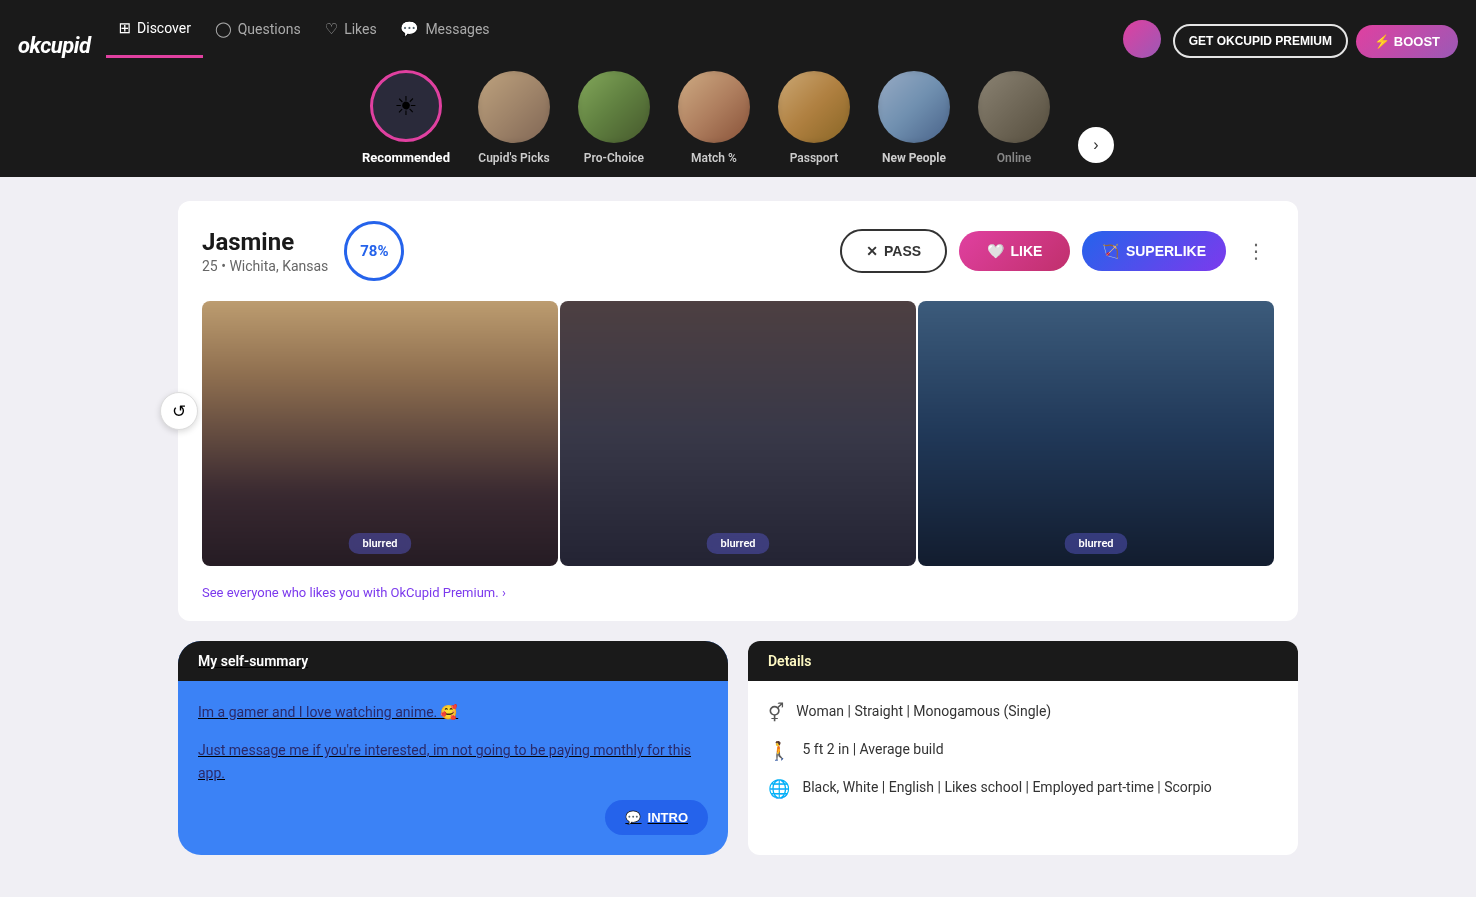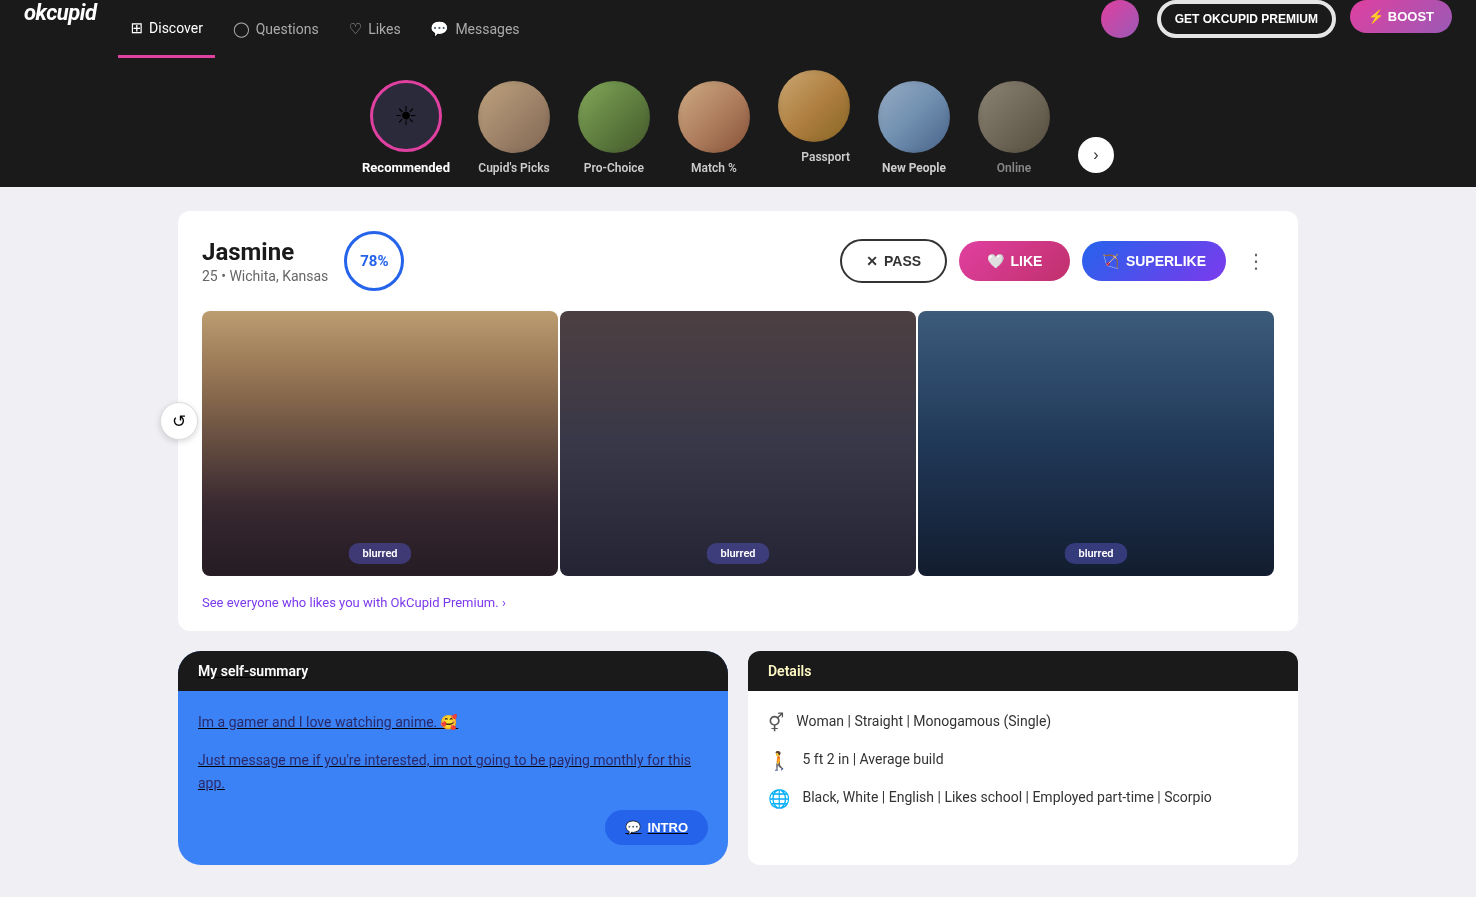--- a/index.html
+++ b/index.html
@@ -1,21 +1,21 @@
 <!DOCTYPE html>
 <html><head>
   <meta charset="utf-8">
   <style>
     * { box-sizing: border-box; margin: 0; padding: 0; }
     body { font-family: -apple-system, BlinkMacSystemFont, 'Segoe UI', Roboto, sans-serif; background: #f0eff4; }
   </style>
 </head>
 <body>
 
-<nav style="background:#1a1a1a; display:flex; align-items:flex-start; padding:0 24px; height:58px; gap:6px;">
+<nav style="background:#1a1a1a; display:flex; align-items:flex-end; padding:0 18px; height:58px; gap:0;">
   <span style="color:#fff;font-size:22px;font-weight:700;font-style:italic;margin-right:16px;letter-spacing:-0.5px;">okcupid</span>
 
   <div style="display:flex;align-items:center;gap:6px;color:#fff;font-size:14px;padding:8px 12px;cursor:pointer;border-bottom:3px solid #e040a0;height:58px;">
     <span style="font-size:15px;">⊞</span>
     <span>Discover</span>
   </div>
   <div style="display:flex;align-items:center;gap:6px;color:#aaa;font-size:14px;padding:8px 12px;cursor:pointer;height:58px;">
     <span style="font-size:15px;">◯</span>
     <span>Questions</span>
   </div>
@@ -27,21 +27,21 @@
     <span style="font-size:15px;">💬</span>
     <span>Messages</span>
   </div>
 
   <div style="flex:1;"></div>
 
   <div style="display:flex;align-items:center;gap:8px;margin-right:12px;">
     <div style="width:38px;height:38px;border-radius:50%;background:linear-gradient(135deg,#e040a0,#9b59b6);"></div>
   </div>
 
-  <button style="background:#1a1a1a;color:#fff;border:4px solid #e5e5e5;padding:8px 14px;border-radius:24px;font-size:12px;font-weight:600;cursor:pointer;white-space:nowrap;">GET OKCUPID PREMIUM</button>
+  <button style="background:#1a1a1a;color:#fff;border:2px solid #e5e5e5;padding:8px 14px;border-radius:24px;font-size:12px;font-weight:600;cursor:pointer;white-space:nowrap;">GET OKCUPID PREMIUM</button>
 
   <button style="background:linear-gradient(135deg,#e040a0,#9b59b6);color:#fff;border:none;padding:9px 18px;border-radius:24px;font-size:13px;font-weight:700;cursor:pointer;margin-left:8px;white-space:nowrap;">⚡ BOOST</button>
 </nav>
 
 <div style="background:#1a1a1a;display:flex;align-items:flex-end;justify-content:center;padding:12px 24px 0;gap:28px;">
 
   <div style="display:flex;flex-direction:column;align-items:center;gap:8px;cursor:pointer;padding-bottom:12px;">
     <div style="width:72px;height:72px;border-radius:50%;border:3px solid #e040a0;display:flex;align-items:center;justify-content:center;background:#2a2a3a;">
       <span style="font-size:26px;">☀</span>
     </div>
@@ -62,21 +62,21 @@
     <span style="color:#ccc;font-size:12px;font-weight:600;text-align:center;">Pro-Choice</span>
   </div>
 
   <div style="display:flex;flex-direction:column;align-items:center;gap:8px;cursor:pointer;padding-bottom:12px;">
     <div style="width:72px;height:72px;border-radius:50%;overflow:hidden;">
       <div style="width:100%;height:100%;background:linear-gradient(135deg,#d4b48a,#b08060,#804830);filter:blur(5px);transform:scale(1.2);"></div>
     </div>
     <span style="color:#ccc;font-size:12px;font-weight:600;text-align:center;">Match %</span>
   </div>
 
-  <div style="display:flex;flex-direction:column;align-items:flex-end;gap:8px;cursor:pointer;padding-bottom:23px;">
+  <div style="display:flex;flex-direction:column;align-items:center;gap:8px;cursor:pointer;padding-bottom:12px;">
     <div style="width:72px;height:72px;border-radius:50%;overflow:hidden;">
       <div style="width:100%;height:100%;background:linear-gradient(135deg,#d0b080,#b08040,#806020);filter:blur(5px);transform:scale(1.2);"></div>
     </div>
     <span style="color:#ccc;font-size:12px;font-weight:600;text-align:center;">Passport</span>
   </div>
 
   <div style="display:flex;flex-direction:column;align-items:center;gap:8px;cursor:pointer;padding-bottom:12px;">
     <div style="width:72px;height:72px;border-radius:50%;overflow:hidden;">
       <div style="width:100%;height:100%;background:linear-gradient(135deg,#a0b0c8,#7090b0,#405880);filter:blur(5px);transform:scale(1.2);"></div>
     </div>

